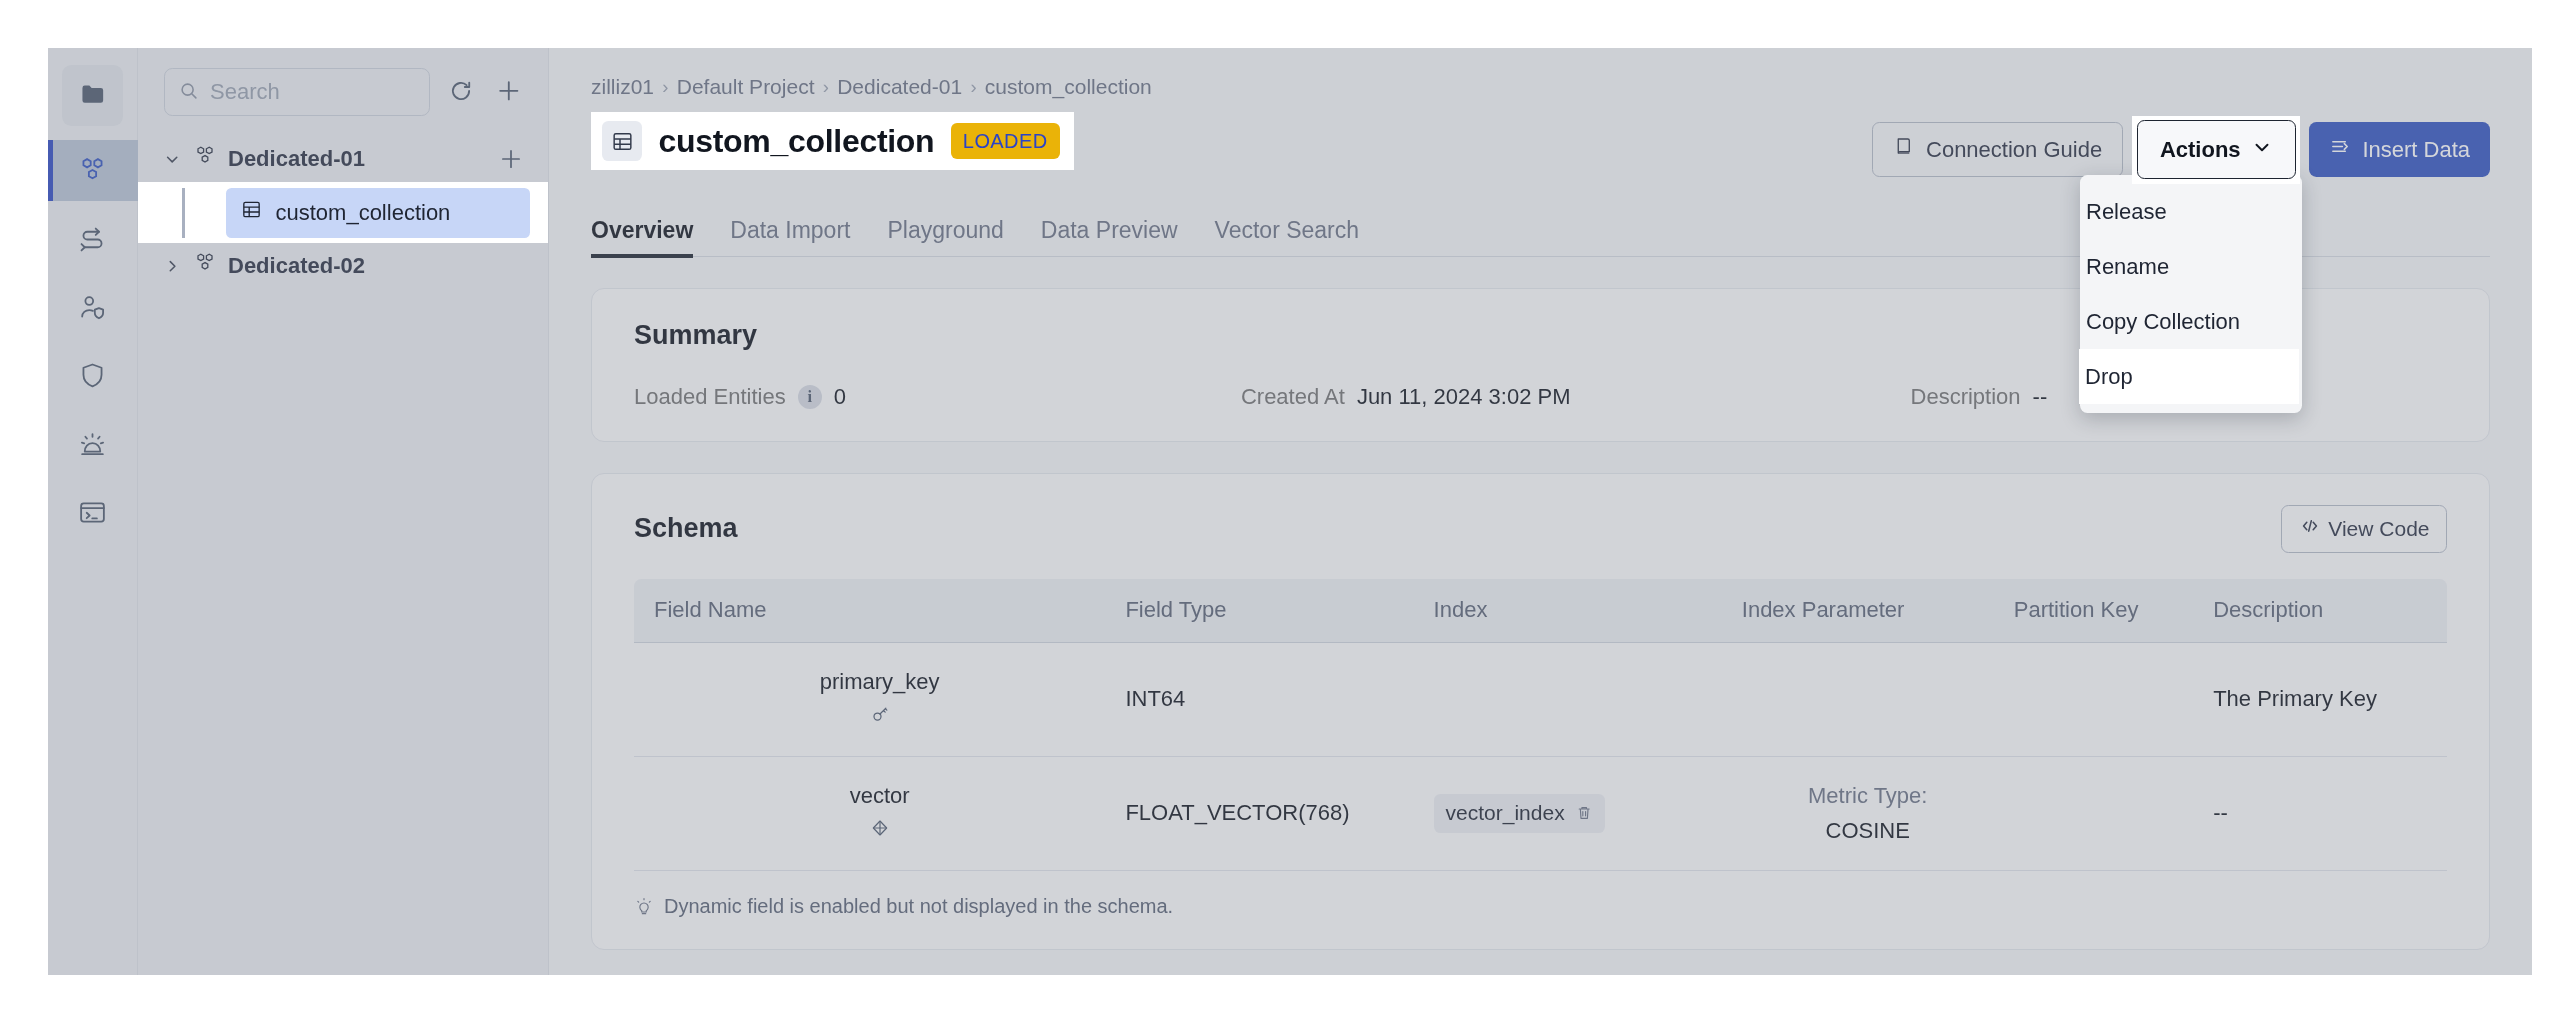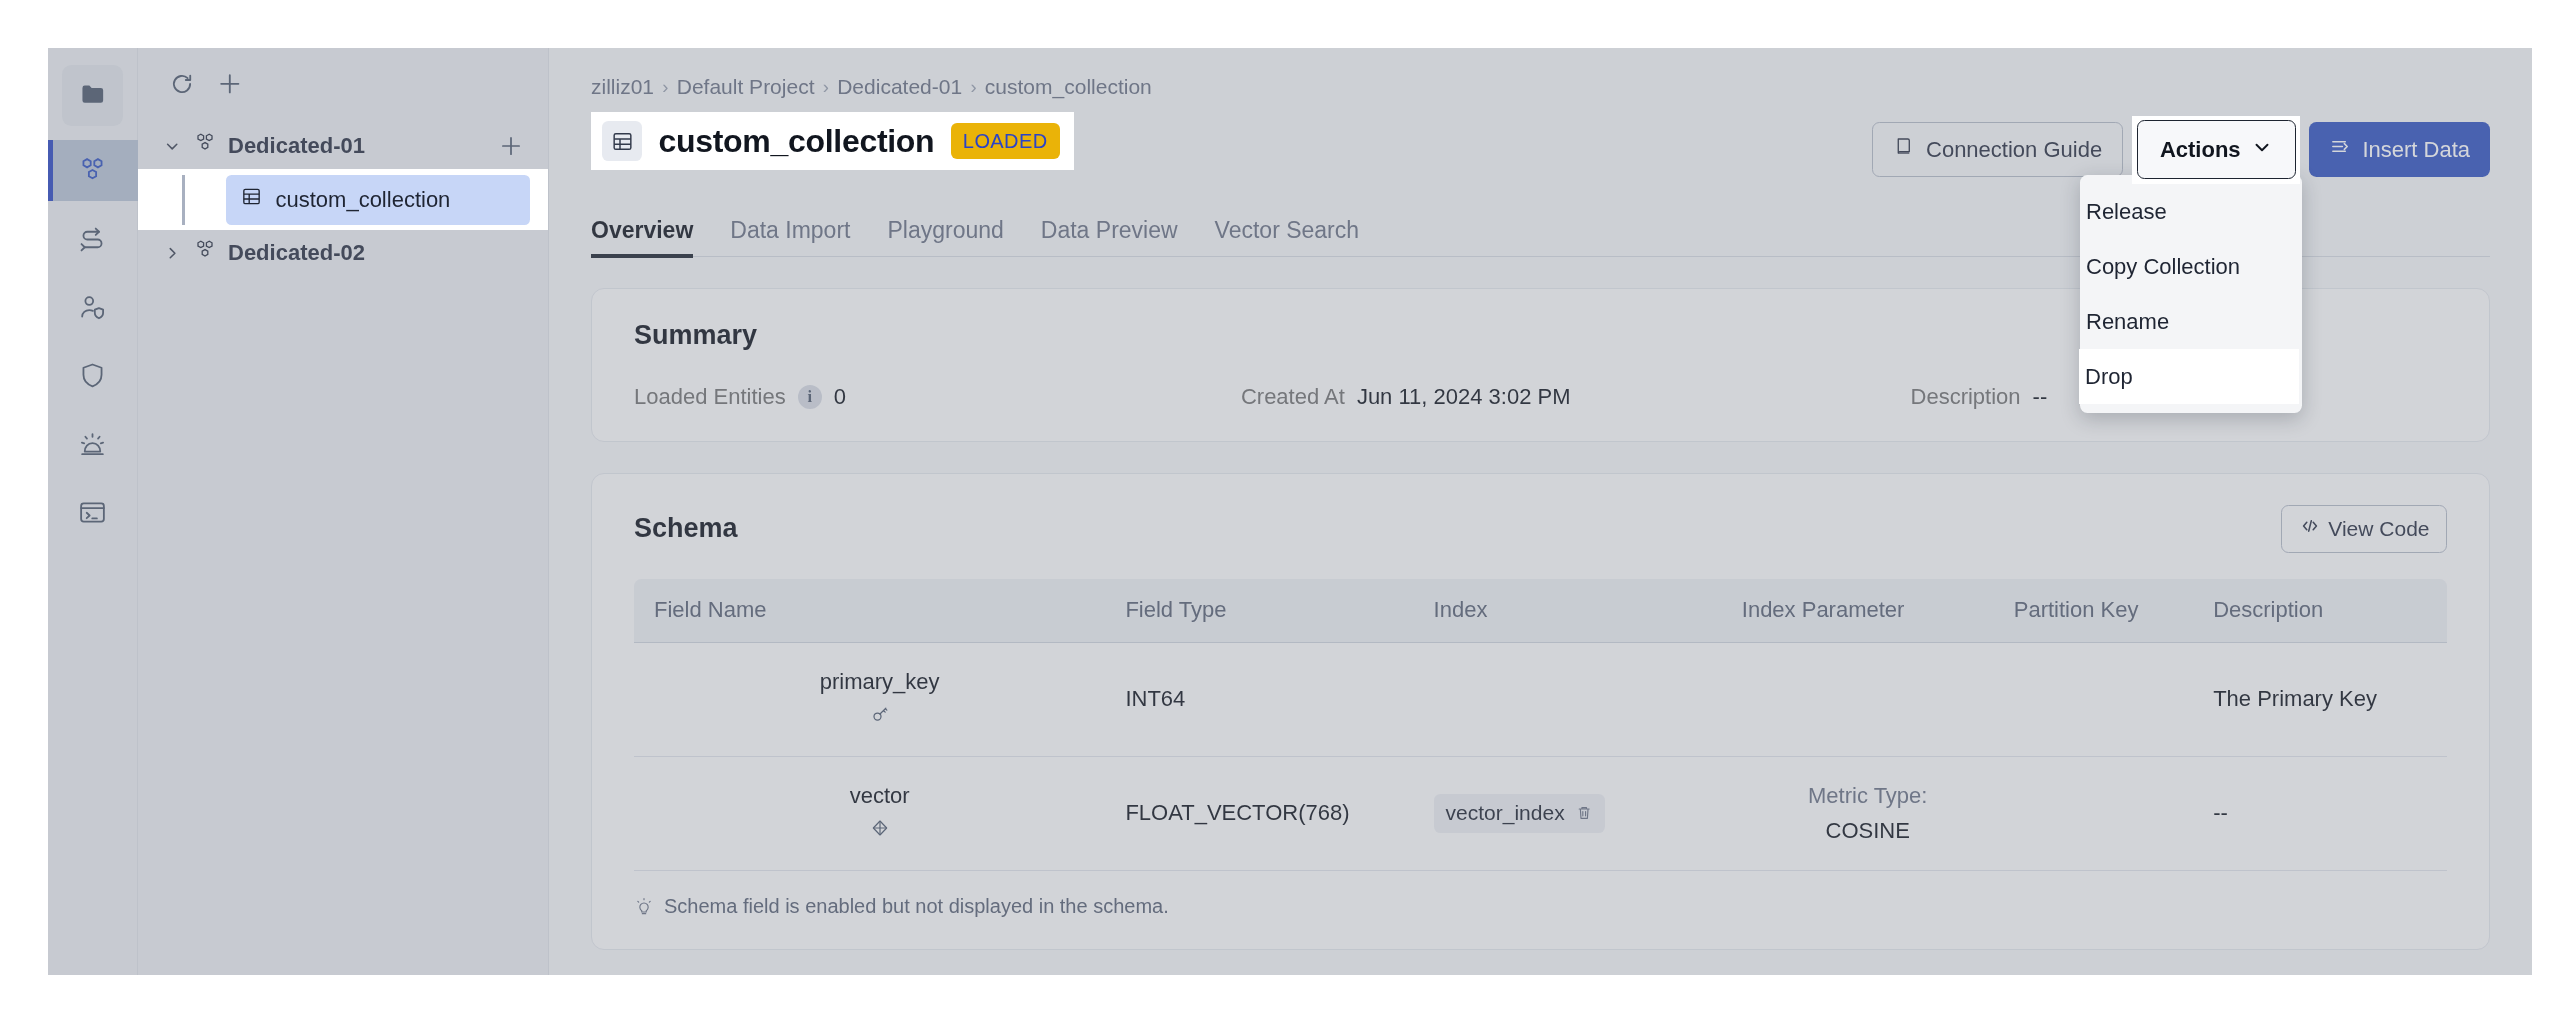--- a/index.html
+++ b/index.html
@@ -430,20 +430,29 @@
           <rect x="3.2" y="5" width="17.6" height="14" rx="2"></rect>
           <path d="M3.2 8.6h17.6"></path>
           <path d="M7.5 12.2l2.3 2.1-2.3 2.1M11.8 16.6h3.6"></path>
         </svg>
       </span>
     </div>
   </div>
 
   <div class="tree-panel">
     <div class="tree-top">
+      <div class="search-box">
+        <span>
+          <svg width="22" height="22" viewBox="0 0 24 24" fill="none" stroke="currentColor" stroke-width="1.7" stroke-linecap="round">
+            <circle cx="10.5" cy="10.5" r="6"></circle>
+              <path d="M15 15l4.5 4.5"></path>
+          </svg>
+        </span>
+        <input type="text" placeholder="Search" value="" style="">
+      </div>
       <div class="icon-btn">
         <span>
           <svg width="26" height="26" viewBox="0 0 24 24" fill="none" stroke="currentColor" stroke-width="1.7" stroke-linecap="round" stroke-linejoin="round">
             <path d="M19.5 12a7.5 7.5 0 1 1-2.3-5.4"></path>
               <path d="M19.6 4.2v4.1h-4.1"></path>
           </svg>
         </span>
       </div>
       <div class="icon-btn">
         <span>
@@ -688,28 +697,28 @@
       </table>
 
       <div class="note">
         <span class="bulb">
           <svg width="20" height="20" viewBox="0 0 24 24" fill="none" stroke="currentColor" stroke-width="1.4" stroke-linecap="round" stroke-linejoin="round">
             <path d="M9.3 16.4a5 5 0 1 1 5.4 0v1.6H9.3z"></path>
               <path d="M10 20h4"></path>
             <path d="M12 1.8v1.4M4.6 5.2l1 1M19.4 5.2l-1 1"></path>
           </svg>
         </span>
-        <span>Schema field is enabled but not displayed in the schema.</span>
+        <span>Dynamic field is enabled but not displayed in the schema.</span>
       </div>
     </div>
 
     <div class="dropdown" style="position:fixed; left:2080px; top:175px;">
       <div class="dd-item">Release</div>
+      <div class="dd-item">Rename</div>
       <div class="dd-item">Copy Collection</div>
-      <div class="dd-item">Rename</div>
       <div class="dd-item hl">Drop</div>
     </div>
 
   </div>
 </div>
 
 <div id="veil"></div>
 
 
 </body></html>

